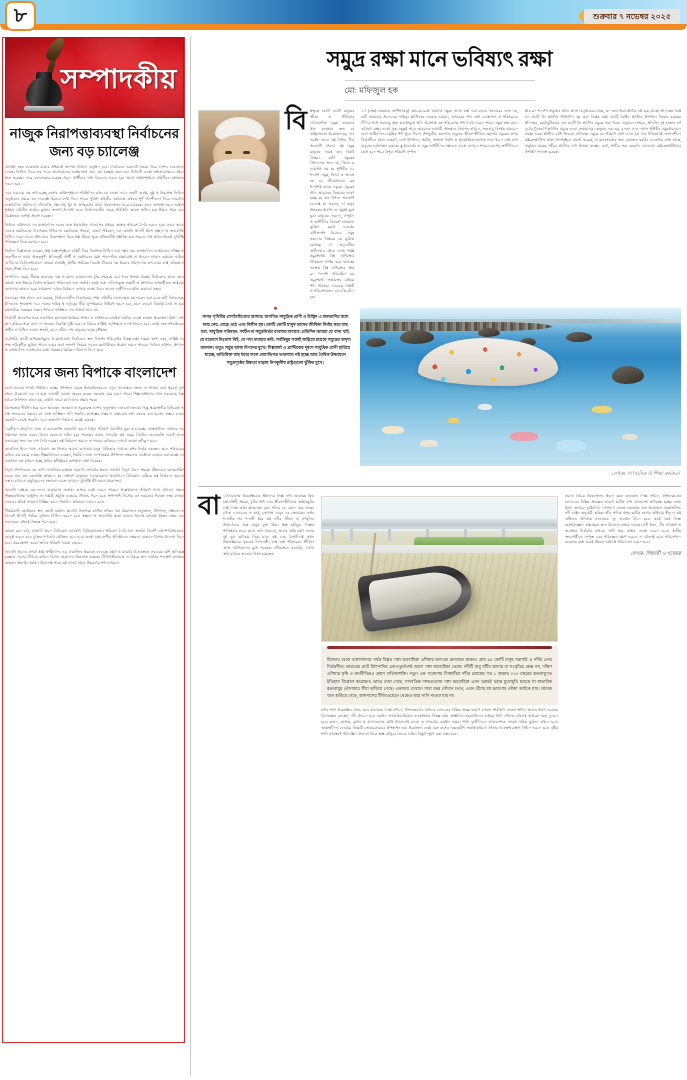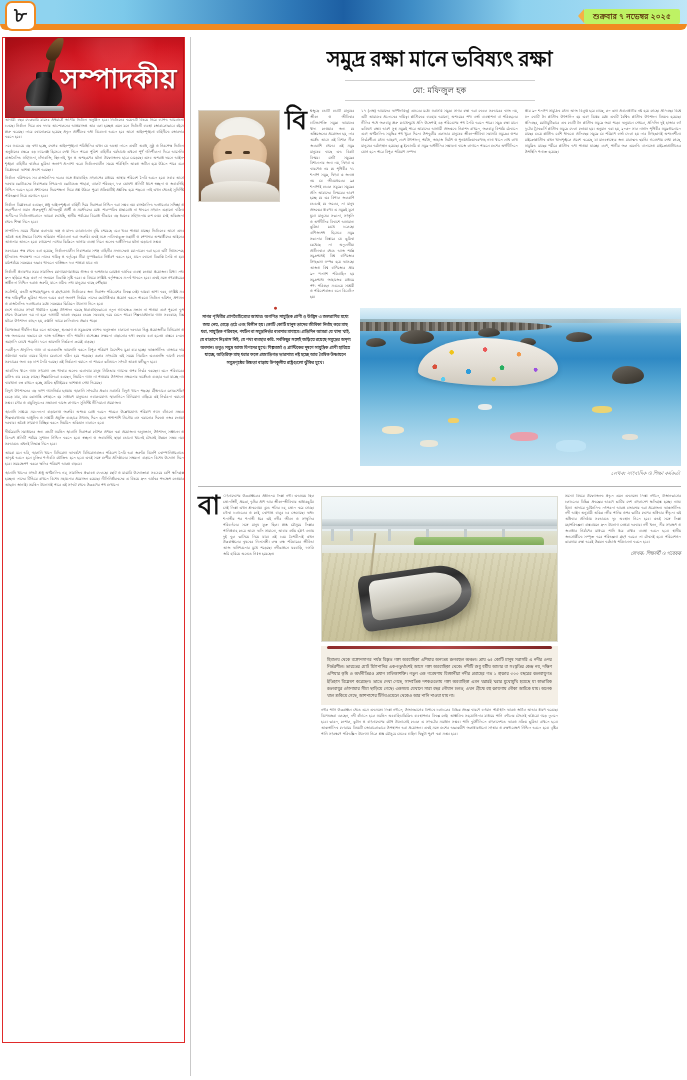--- a/index.html
+++ b/index.html
@@ -63,21 +63,21 @@
     display: flex;
     align-items: center;
     justify-content: center;
     z-index: 5;
   }
   .date-pill {
     position: absolute;
     right: 7px; top: 9px;
     height: 15px;
     padding: 0 9px;
-    background: #bef264;
+    background: #e5e5e5;
     border-radius: 2px;
     color: #5a2d09;
     font-size: 7.5px;
     font-weight: bold;
     letter-spacing: .2px;
     display: flex;
     align-items: center;
     z-index: 5;
     white-space: nowrap;
   }
@@ -222,21 +222,20 @@
     font-weight: bold;
     text-align: center;
     line-height: 1.15;
     margin: 14px 0 0 0;
     letter-spacing: -.3px;
     color: #0d0d0d;
   }
   .byline-wrap {
     margin: 9px auto 0 auto;
     width: 190px;
-    text-align: center;
   }
   .byline-wrap hr {
     border: 0; border-top: 1px solid #cfcfcf; margin: 0;
   }
   .byline {
     font-size: 8px;
     color: #3a3a3a;
     padding: 3px 0;
     letter-spacing: .2px;
   }
@@ -527,32 +526,34 @@
       <div class="sheen"></div>
       <div class="inkwell">
         <div class="quill"></div>
         <div class="neck"></div>
         <div class="bottle"></div>
         <div class="base"></div>
       </div>
       <div class="mast-word">সম্পাদকীয়</div>
     </div>
 
+    <div class="l-head">নাজুক নিরাপত্তাব্যবস্থা নির্বাচনের জন্য বড় চ্যালেঞ্জ</div>
 
     <div class="ttext">
       <p style="margin:0 0 3px 0">আগামী বছর ফেব্রুয়ারি মাসের প্রথমার্ধে জাতীয় নির্বাচন অনুষ্ঠিত হবে। নির্বাচনের কয়েকটি বিষয়ে নিয়ে ব্যাপক আলোচনা চলছে। নির্বাচন দিয়ে এক দফার আন্দোলনের আওয়াজও আর বলা হচ্ছেও এমন মনে নির্বাচনী ব্যবস্থা জোরালোভাবে বইসে শুরু করেছে। তারে কোনোক্রমে হয়েছে প্রকৃত প্রার্থীদের কথা বিবেচনা করতে হবে আগে আইন-শৃঙ্খলা বাহিনীকে জোরদার করতে হবে।</p>
       <p style="margin:0 0 3px 0">তবে সবচেয়ে বড় কথা হচ্ছে, দেশের আইন-শৃঙ্খলা পরিস্থিতির এখন যে অবস্থা তাতে একটি অবাধ, সুষ্ঠু ও নিরপেক্ষ নির্বাচন অনুষ্ঠানের ক্ষেত্রে বড় চ্যালেঞ্জ হিসেবে দেখা দিতে পারে। পুলিশ বাহিনীর কর্মকাণ্ডে এখনো পূর্ণ গতিশীলতা ফিরে আসেনি। রাজনৈতিক সহিংসতা, চাঁদাবাজি, ছিনতাই, খুন ও অপহরণের ঘটনা উদ্বেগজনক হারে বেড়েছে। এসব অপরাধ দমনে আইন-শৃঙ্খলা বাহিনীর কার্যকর ভূমিকা জনগণ প্রত্যাশা করে। নির্বাচনকালীন সময়ে পরিস্থিতি আরও জটিল হয়ে উঠতে পারে বলে বিশ্লেষকরা আশঙ্কা প্রকাশ করছেন।</p>
       <p style="margin:0 0 3px 0">নির্বাচন কমিশনকে সব রাজনৈতিক দলের সঙ্গে ধারাবাহিক সংলাপের মাধ্যমে আস্থার পরিবেশ তৈরি করতে হবে। সবার আগে দরকার ভোটারদের নিরাপত্তার নিশ্চয়তা। ভোটকেন্দ্র পাহারা, ব্যালট পরিবহন, ফল ঘোষণা প্রতিটি ধাপে স্বচ্ছতা ও জবাবদিহি নিশ্চিত করতে হবে। প্রশাসনের নিরপেক্ষতা নিয়ে প্রশ্ন উঠলে পুরো প্রক্রিয়াটিই প্রশ্নবিদ্ধ হয়ে পড়বে। তাই এখন থেকেই সুনির্দিষ্ট পরিকল্পনা নিয়ে এগোতে হবে।</p>
       <p style="margin:0 0 3px 0">নির্বাচন বিশ্লেষকরা বলছেন, শুধু আইন-শৃঙ্খলা বাহিনী দিয়ে নিরাপত্তা নিশ্চিত করা সম্ভব নয়। রাজনৈতিক দলগুলোর সদিচ্ছা ও সহনশীলতা সমান গুরুত্বপূর্ণ। প্রতিদ্বন্দ্বী প্রার্থী ও সমর্থকদের মধ্যে পারস্পরিক শ্রদ্ধাবোধ না থাকলে সংঘাত এড়ানো কঠিন। অতীতের নির্বাচনগুলোতে আমরা দেখেছি, স্থানীয় পর্যায়ের বিরোধ কীভাবে বড় ধরনের সহিংসতায় রূপ নেয়। সেই অভিজ্ঞতা থেকে শিক্ষা নিতে হবে।</p>
       <p style="margin:0 0 3px 0">সাম্প্রতিক সময়ে সীমান্ত এলাকায় অস্ত্র ও মাদক চোরাচালান বৃদ্ধি পেয়েছে বলে খবর পাওয়া যাচ্ছে। নির্বাচনের আগে এসব অবৈধ অস্ত্র উদ্ধারে বিশেষ অভিযান পরিচালনা করা জরুরি। একই সঙ্গে তালিকাভুক্ত সন্ত্রাসী ও পেশাদার অপরাধীদের আইনের আওতায় আনতে হবে। গোয়েন্দা তথ্যের ভিত্তিতে আগাম ব্যবস্থা নিলে অনেক অপ্রীতিকর ঘটনা এড়ানো সম্ভব।</p>
       <p style="margin:0 0 3px 0">সরকারের পক্ষ থেকে বলা হয়েছে, নির্বাচনকালীন নিরাপত্তায় সশস্ত্র বাহিনীর সদস্যদেরও মোতায়েন করা হবে। এটি নিঃসন্দেহে ইতিবাচক পদক্ষেপ। তবে তাদের দায়িত্ব ও কর্তৃত্বের সীমা সুস্পষ্টভাবে নির্ধারণ করতে হবে, যাতে কোনো বিভ্রান্তি তৈরি না হয়। মাঠপর্যায়ে সমন্বয়ের অভাব থাকলে কাঙ্ক্ষিত ফল পাওয়া যাবে না।</p>
       <p style="margin:0 0 3px 0">নির্বাচনী প্রচারণার সময় সামাজিক যোগাযোগমাধ্যমে গুজব ও অপপ্রচার রোধেও কার্যকর ব্যবস্থা নেওয়া প্রয়োজন। মিথ্যা তথ্য দ্রুত ছড়িয়ে পড়ে এবং তা জনমনে বিভ্রান্তি সৃষ্টি করে। এ বিষয়ে সংশ্লিষ্ট কর্তৃপক্ষকে সতর্ক থাকতে হবে। একই সঙ্গে গণমাধ্যমের স্বাধীনতা নিশ্চিত করাও জরুরি, যাতে সঠিক তথ্য মানুষের কাছে পৌঁছায়।</p>
       <p style="margin:0">সর্বোপরি, একটি অংশগ্রহণমূলক ও গ্রহণযোগ্য নির্বাচনের জন্য নিরাপদ পরিবেশের বিকল্প নেই। আমরা আশা করব, সংশ্লিষ্ট সব পক্ষ দায়িত্বশীল ভূমিকা পালন করবে এবং জনগণ নির্ভয়ে তাদের ভোটাধিকার প্রয়োগ করতে পারবে। নির্বাচন কমিশন, প্রশাসন ও রাজনৈতিক দলগুলোর মধ্যে সমন্বয়ের ভিত্তিতে উদ্যোগ নিতে হবে।</p>
     </div>
 
+    <div class="l-head second">গ্যাসের জন্য বিপাকে বাংলাদেশ</div>
 
     <div class="ttext">
       <p style="margin:0 0 3px 0">দেশে গ্যাসের সংকট দীর্ঘায়িত হচ্ছে। উৎপাদন কমছে ধারাবাহিকভাবে। নতুন গ্যাসক্ষেত্র সন্ধান না পাওয়া এবং পুরনো কূপ থেকে উত্তোলন কম না হলে আগামী আরও বছরের কেন্দ্রে সরবরাহ কমে যেতে পারে। শিল্পকারখানায় গ্যাস সরবরাহে বিঘ্ন ঘটলে উৎপাদন ব্যাহত হয়, রপ্তানি আয়ে নেতিবাচক প্রভাব পড়ে।</p>
       <p style="margin:0 0 3px 0">বিশেষজ্ঞরা দীর্ঘদিন ধরে বলে আসছেন, স্থলভাগ ও সমুদ্রবক্ষে ব্যাপক অনুসন্ধান চালানো দরকার। কিন্তু প্রয়োজনীয় বিনিয়োগ ও দক্ষ জনবলের অভাবে সে কাজ কাঙ্ক্ষিত গতি পায়নি। বাপেক্সের সক্ষমতা বাড়ানোর কথা বহুবার বলা হলেও বাস্তবে তেমন অগ্রগতি চোখে পড়েনি। ফলে আমদানি নির্ভরতা ক্রমেই বাড়ছে।</p>
       <p style="margin:0 0 3px 0">তরলীকৃত প্রাকৃতিক গ্যাস বা এলএনজি আমদানি করতে বিপুল পরিমাণ বৈদেশিক মুদ্রা ব্যয় হচ্ছে। আন্তর্জাতিক বাজারে দাম ওঠানামা করায় ব্যয়ের হিসাব মেলানো কঠিন হয়ে পড়েছে। ডলার সংকটের এই সময়ে নিয়মিত এলএনজি কার্গো কেনা সরকারের জন্য বড় চাপ তৈরি করছে। এই নির্ভরতা কমাতে না পারলে ভবিষ্যতে সংকট আরও ঘনীভূত হবে।</p>
       <p style="margin:0 0 3px 0">আবাসিক খাতে গ্যাস সংযোগ বন্ধ থাকায় অনেক এলাকায় মানুষ সিলিন্ডার গ্যাসের ওপর নির্ভর করছেন। এতে পরিবারের মাসিক ব্যয় বেড়ে গেছে। শিল্পমালিকরা বলছেন, নিয়মিত গ্যাস না পাওয়ায় উৎপাদন সক্ষমতার অর্ধেকও ব্যবহার করা যাচ্ছে না। কারখানা বন্ধ রাখতে হচ্ছে, শ্রমিক ছাঁটাইয়ের আশঙ্কাও দেখা দিয়েছে।</p>
       <p style="margin:0 0 3px 0">বিদ্যুৎ উৎপাদনের বড় অংশ গ্যাসনির্ভর হওয়ায় জ্বালানি সংকটের প্রভাব সরাসরি বিদ্যুৎ খাতে পড়ছে। গ্রীষ্মকালে লোডশেডিং বেড়ে যায়, যার ভোগান্তি পোহাতে হয় সাধারণ মানুষকে। নবায়নযোগ্য জ্বালানিতে বিনিয়োগ বাড়িয়ে এই নির্ভরতা কমানো সম্ভব। সৌর ও বায়ুবিদ্যুতের সম্ভাবনা কাজে লাগাতে সুনির্দিষ্ট নীতিমালা প্রয়োজন।</p>
       <p style="margin:0 0 3px 0">জ্বালানি সাশ্রয়ে সচেতনতা বাড়ানোও জরুরি। অপচয় রোধ করতে পারলে উল্লেখযোগ্য পরিমাণ গ্যাস বাঁচানো সম্ভব। শিল্পকারখানায় আধুনিক ও সাশ্রয়ী প্রযুক্তি ব্যবহারে উৎসাহ দিতে হবে। পাশাপাশি সিস্টেম লস কমানোর দিকেও নজর দেওয়া দরকার। অবৈধ সংযোগ বিচ্ছিন্ন করতে নিয়মিত অভিযান চালাতে হবে।</p>
       <p style="margin:0 0 3px 0">দীর্ঘমেয়াদি সমাধানের জন্য একটি সমন্বিত জ্বালানি নিরাপত্তা কৌশল প্রণয়ন করা প্রয়োজন। অনুসন্ধান, উৎপাদন, সঞ্চালন ও বিতরণ প্রতিটি পর্যায়ে সুশাসন নিশ্চিত করতে হবে। স্বচ্ছতা ও জবাবদিহি ছাড়া কোনো খাতেই টেকসই উন্নয়ন সম্ভব নয়। সরকারকে এখনই সিদ্ধান্ত নিতে হবে।</p>
       <p style="margin:0 0 3px 0">আমরা মনে করি, জ্বালানি খাতে বিনিয়োগ আকর্ষণে বিনিয়োগবান্ধব পরিবেশ তৈরি করা জরুরি। বিদেশি কোম্পানিগুলোকে আকৃষ্ট করতে হলে চুক্তির শর্তাবলি যৌক্তিক হতে হবে। একই সঙ্গে দেশীয় প্রতিষ্ঠানের সক্ষমতা বাড়াতে বিশেষ উদ্যোগ নিতে হবে। সময়ক্ষেপণ করলে ক্ষতির পরিমাণ আরও বাড়বে।</p>

